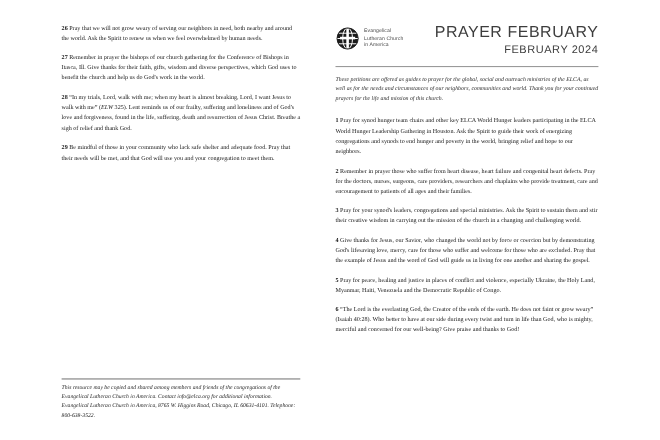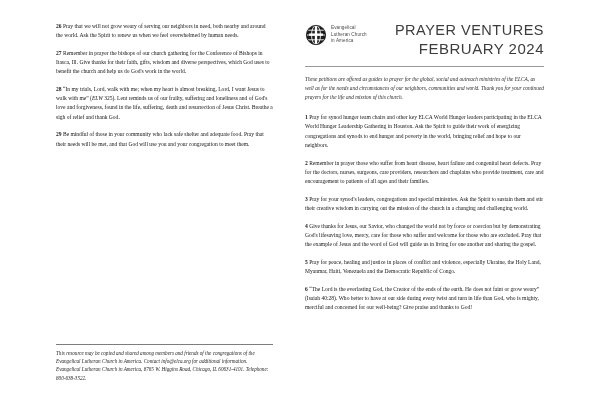--- a/index.html
+++ b/index.html
@@ -76,21 +76,21 @@
     color: #3d3d3d;
     padding-top: 1px;
   }
   .doc-title {
     font-size: 14.5px;
     letter-spacing: 0.5px;
     line-height: 1.05;
     white-space: nowrap;
   }
   .doc-date {
-    font-size: 15px;
+    font-size: 10px;
     letter-spacing: 0.5px;
     line-height: 1.35;
     margin-top: 1px;
     white-space: nowrap;
   }
   .rule-header {
     border: 0;
     border-top: 0.8px solid #9a9a9a;
     margin: 0 0 8px 0;
     width: 100%;
@@ -199,21 +199,21 @@
           </g>
           <circle cx="32" cy="32" r="28" fill="none" stroke="#1b1b1b" stroke-width="2.5"></circle>
         </svg>
         <div class="brand-words">
           <div>Evangelical</div>
           <div>Lutheran Church</div>
           <div>in America</div>
         </div>
       </div>
       <div class="title-block">
-        <div class="doc-title">PRAYER VENTURES</div>
+        <div class="doc-title">PRAYER FEBRUARY</div>
         <div class="doc-date">FEBRUARY 2024</div>
       </div>
     </div>
 
     <hr class="rule-header">
 
     <div class="intro">These petitions are offered as guides to prayer for the global, social and outreach ministries of the ELCA, as well as for the needs and circumstances of our neighbors, communities and world. Thank you for your continued prayers for the life and mission of this church.</div>
 
     <div class="entry">
       <span class="entry-num">1</span>

